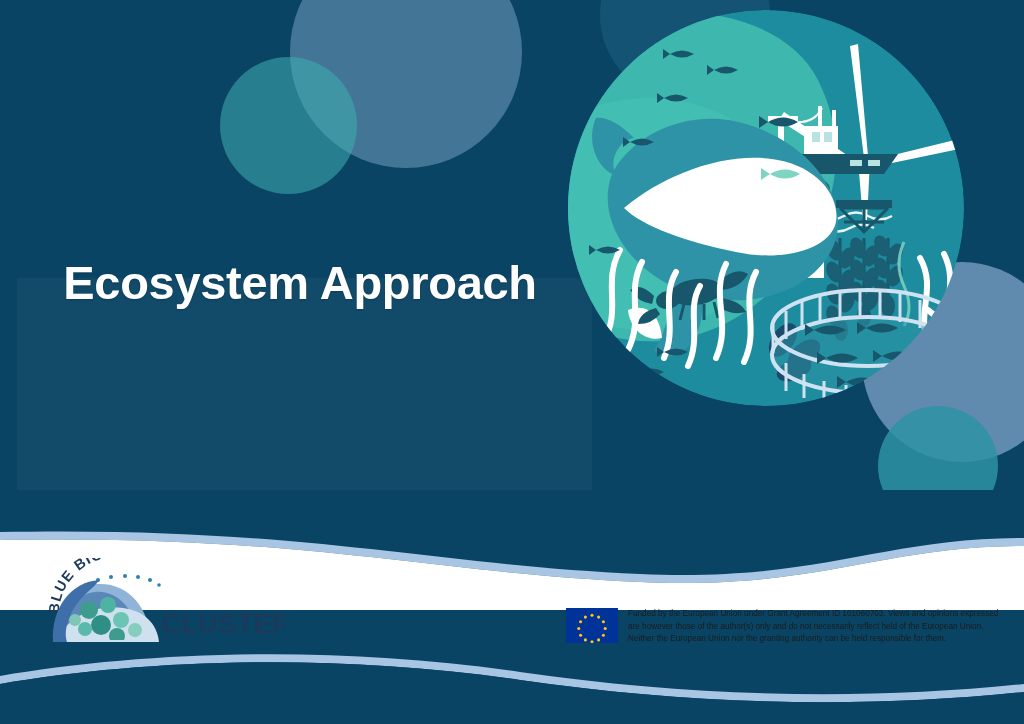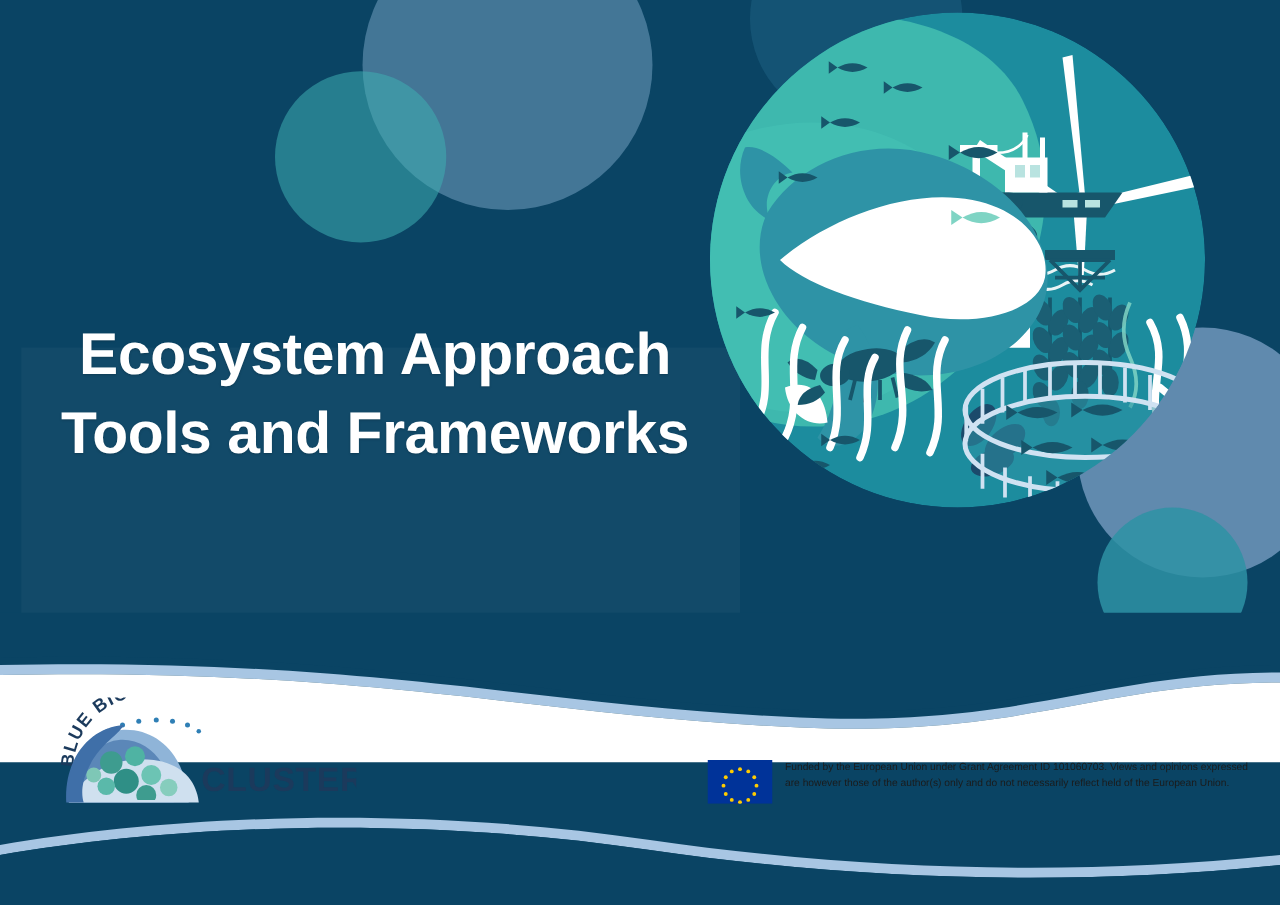--- a/index.html
+++ b/index.html
@@ -390,21 +390,20 @@
                   <path d="M0 0 l-9 -6 l0 12 Z"></path>
               </g>
             </g>
           </g>
         </g>
       </svg>
     </div>
 
     <div class="title-block">
       <span class="tl">Ecosystem Approach</span>
-      <span class="tl">Tools and Frameworks</span>
     </div>
   </div>
 
   <svg class="wave-top" viewBox="0 0 1024 120" preserveAspectRatio="none">
     <path d="M0 0 L1024 0 L1024 42 C 880 42, 820 86, 640 78 C 430 69, 300 30, 0 36 Z" fill="#0a4464"></path>
     <path d="M0 42 C 300 36, 430 75, 640 84 C 820 92, 880 48, 1024 48 L1024 56 C 880 56, 820 100, 640 92 C 430 83, 300 44, 0 50 Z" fill="#a8c6e3"></path>
     <path d="M0 50 C 300 44, 430 83, 640 92 C 820 100, 880 56, 1024 56 L1024 120 L0 120 Z" fill="#ffffff"></path>
   </svg>
 
   <svg class="wave-bottom" viewBox="0 0 1024 84" preserveAspectRatio="none">
@@ -474,16 +473,17 @@
         <circle cx="19.4" cy="31.9" r="1.55"></circle>
         <circle cx="14.6" cy="27.2" r="1.55"></circle>
         <circle cx="12.8" cy="20.5" r="1.55"></circle>
         <circle cx="14.6" cy="13.8" r="1.55"></circle>
         <circle cx="19.4" cy="9.1" r="1.55"></circle>
       </g>
     </svg>
     <div class="eu-text">
       <span>Funded by the European Union under Grant Agreement ID 101060703. Views and opinions expressed</span>
       <span>are however those of the author(s) only and do not necessarily reflect held of the European Union.</span>
+      <span>Neither the European Union nor the granting authority can be held responsible for them.</span>
     </div>
   </div>
 
 </div>
 
 </body></html>

